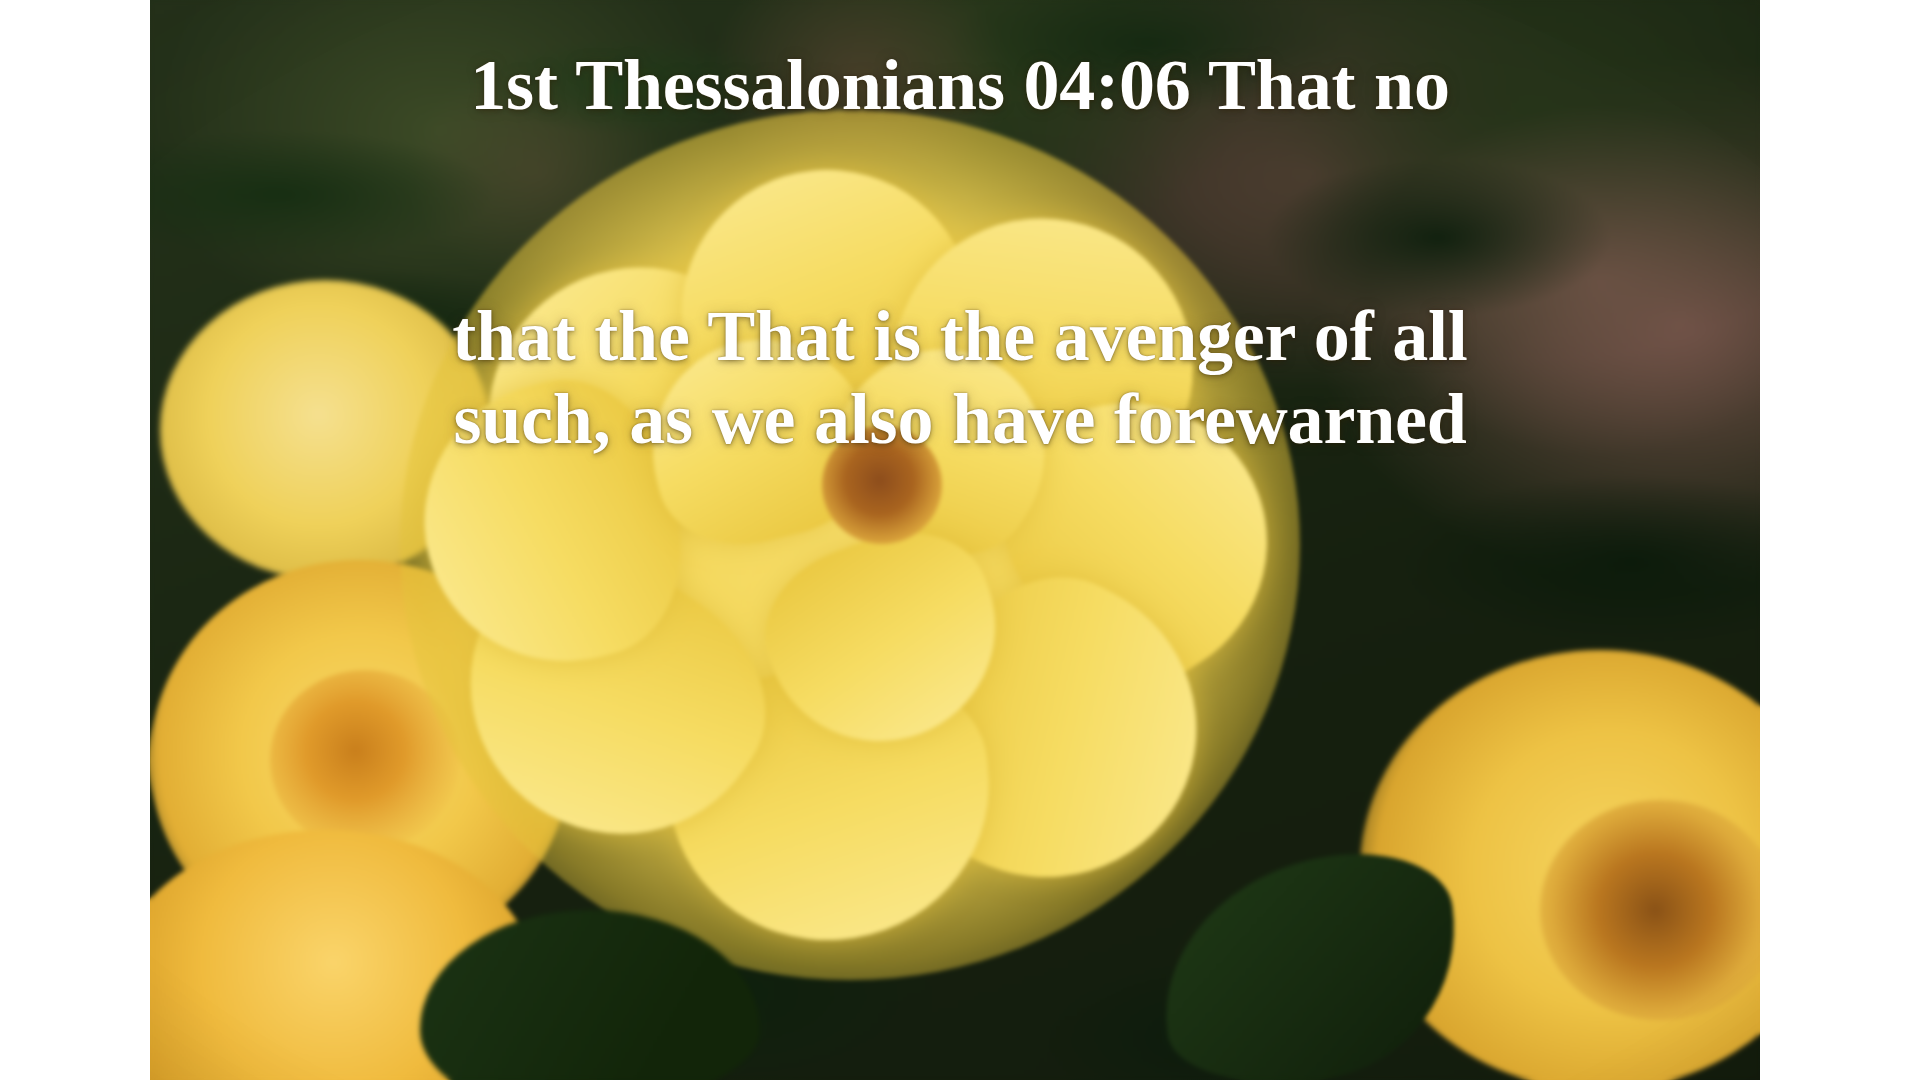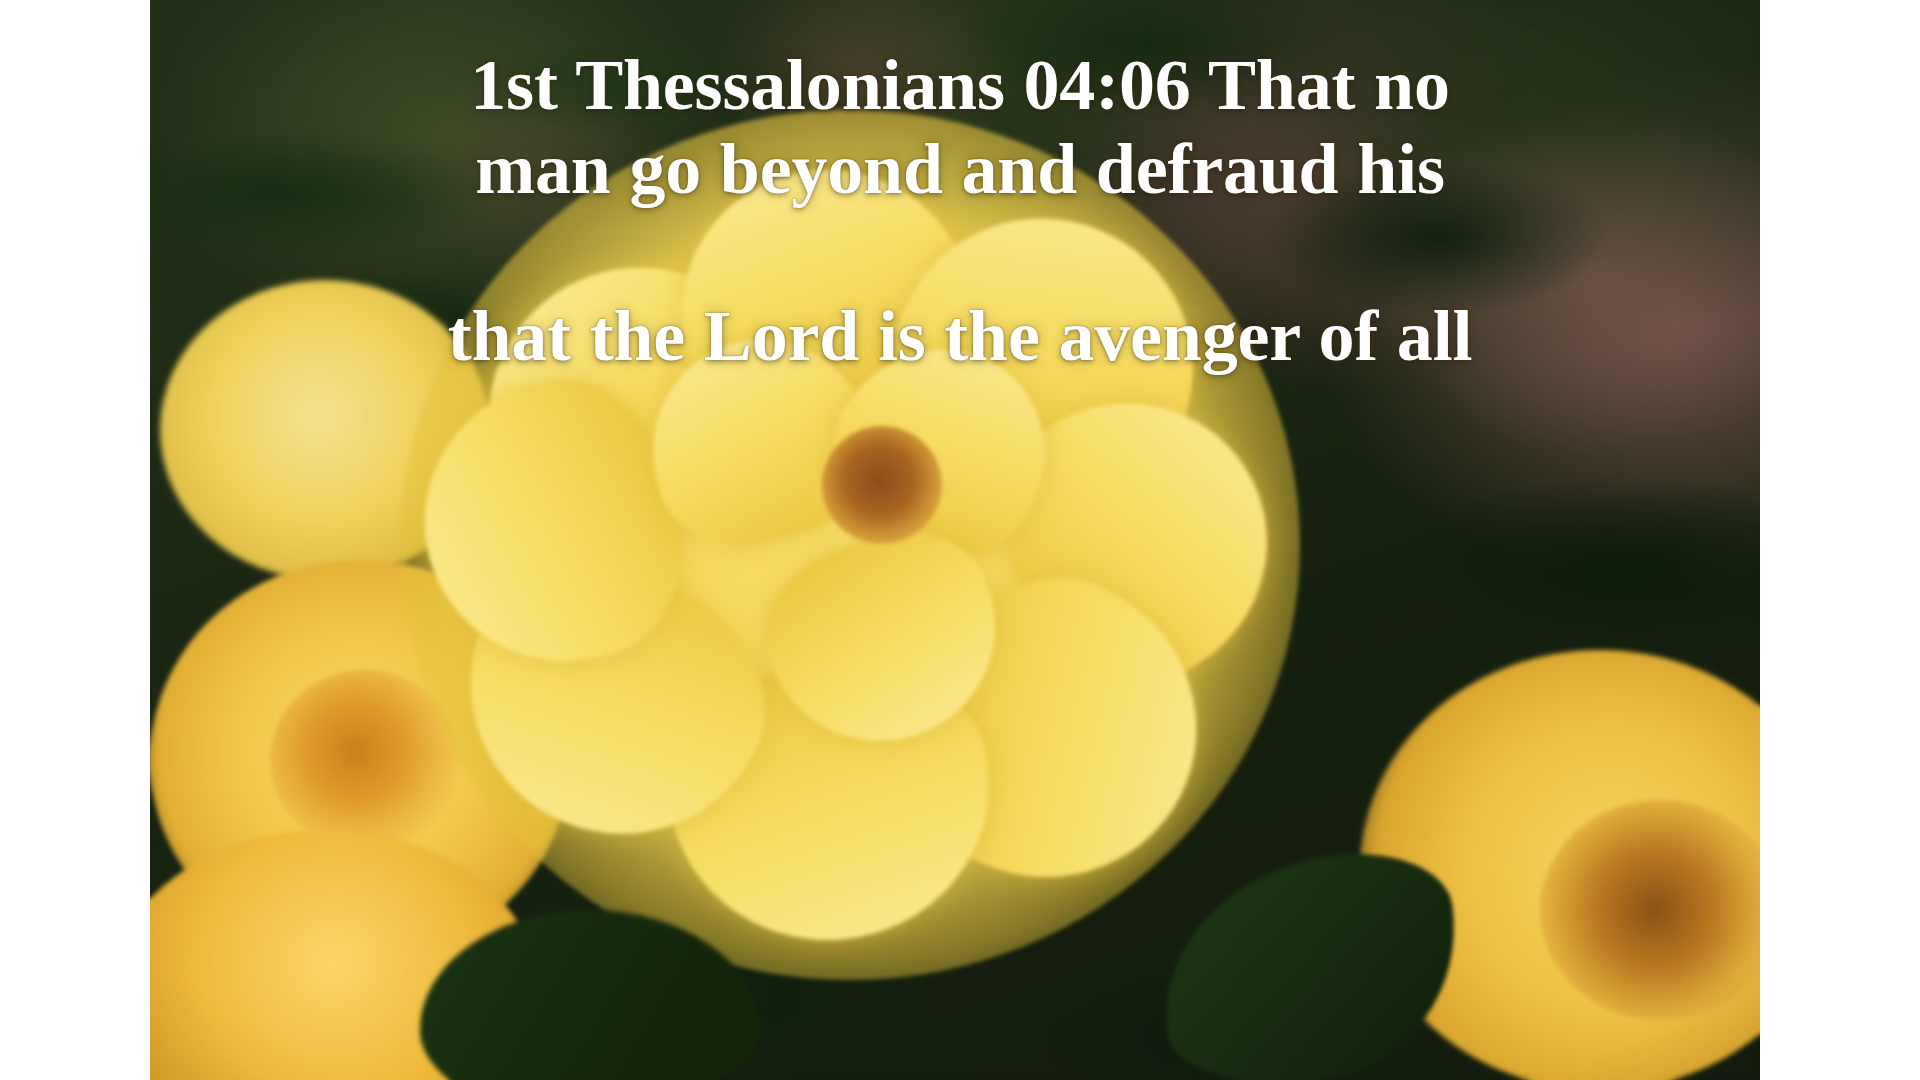--- a/index.html
+++ b/index.html
@@ -238,17 +238,17 @@
     <div id="rose-right">
       <div class="inner"></div>
     </div>
     <div id="leaf-right"></div>
     <div id="leaf-bottom-left"></div>
 
     <div id="photo-blur"></div>
     <div id="photo-vignette"></div>
 
     <div id="verse-overlay" style="width: 1620px;">
-      <p id="verse-text" style="color: rgb(255, 255, 255);"><span>1st Thessalonians 04:06 That no</span><br><span>man go beyond and defraud his</span><br><br><span>that the Lord is the avenger of all</span><br><br></p>
+      <p id="verse-text" style="color: rgb(255, 255, 255);"><span>1st Thessalonians 04:06 That no</span><br><br><br><span>that the That is the avenger of all</span><br><span>such, as we also have forewarned</span><br></p>
     </div>
 
   </div>
 </div>
 
 </body></html>

